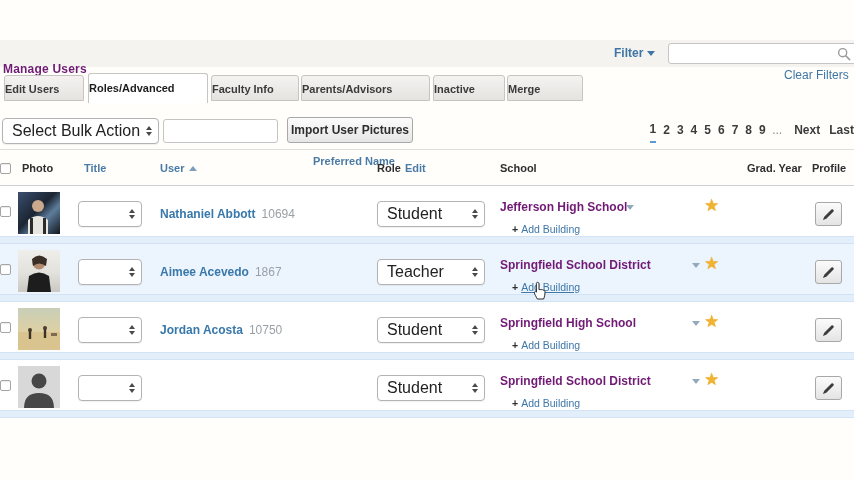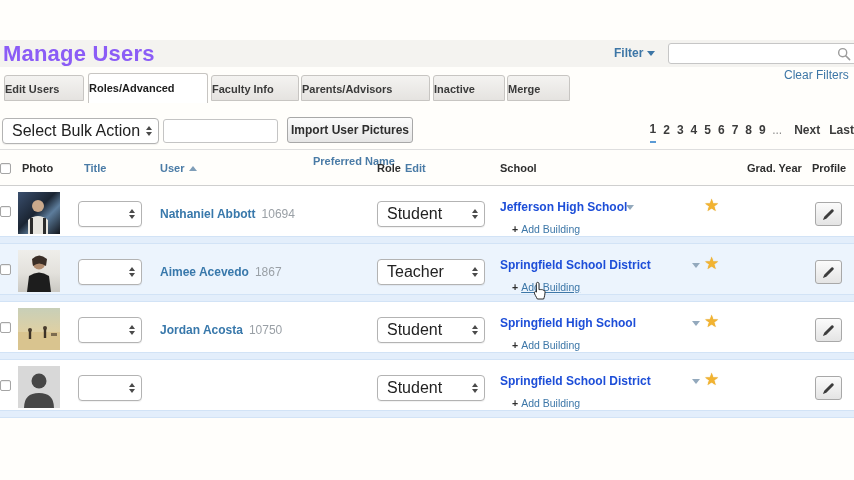--- a/index.html
+++ b/index.html
@@ -2,36 +2,36 @@
 <html><head>
 <meta charset="utf-8">
 <style>
   * { margin:0; padding:0; box-sizing:border-box; }
   html,body { background:#ffffff; }
   body { font-family:"Liberation Sans", sans-serif; }
   .screen { position:relative; width:854px; height:480px; background:#fffefb; overflow:hidden; }
 
   
   .titleband { position:absolute; top:40px; left:0; width:854px; height:27px; background:#f4f3f0; }
-  .page-title { position:absolute; left:3px; top:0; height:27px; line-height:27px; font-size:22px; font-weight:bold; color:#8b5cf6; letter-spacing:.2px; }
+  .page-title { position:absolute; left:3px; top:16px; height:27px; line-height:27px; font-size:12px; font-weight:bold; color:#701a75; letter-spacing:.2px; }
   .filter-trigger { position:absolute; left:614px; top:0; height:27px; line-height:27px; font-size:12px; font-weight:bold; color:#3d76a6; cursor:pointer; }
   .filter-caret { display:inline-block; width:0; height:0; border-left:4px solid transparent; border-right:4px solid transparent; border-top:5px solid #3d76a6; margin-left:4px; vertical-align:middle; }
   .searchbox { position:absolute; left:668px; top:3px; width:190px; height:21px; background:#fff; border:1px solid #c6c6c6; border-radius:3px; }
   .searchbox input { position:absolute; left:4px; top:1px; width:160px; height:17px; border:none; outline:none; font-size:12px; background:transparent; color:#333; }
   .mag { position:absolute; right:6px; top:3px; }
   .clear-filters { position:absolute; left:784px; top:68px; width:90px; font-size:12px; color:#3d76a6; cursor:pointer; white-space:nowrap; }
 
   
   .tab { position:absolute; top:75px; height:26px; line-height:26px; font-size:11px; font-weight:bold; color:#3a3a3a; background:linear-gradient(#f4f3f1,#e5e3e0); border:1px solid #c7c5c2; border-radius:3px 3px 0 0; cursor:pointer; }
   .tab.t0 { left:4px;   width:80px; }
   .tab.t1 { left:88px;  width:120px; }
   .tab.t2 { left:211px; width:88px; }
   .tab.t3 { left:301px; width:129px; }
   .tab.t4 { left:433px; width:72px; }
-  .tab.t5 { left:507px; width:63px; }
+  .tab.t5 { left:507px; width:76px; }
   .tab.active { top:73px; height:30px; line-height:29px; background:#fff; border-bottom:none; color:#1d1d1d; z-index:2; }
 
   
   .fsel { position:absolute; background:#fff; border:1px solid #b3b3b3; border-radius:4px; box-shadow:0 1px 1px rgba(0,0,0,.06); cursor:pointer; }
   .selval { position:absolute; left:9px; top:0; height:100%; line-height:24px; font-size:16px; color:#222; white-space:nowrap; }
   .stepper { position:absolute; right:6px; top:50%; transform:translateY(-50%); display:flex; flex-direction:column; align-items:center; }
   .stepper i { display:block; width:0; height:0; border-left:3.5px solid transparent; border-right:3.5px solid transparent; }
   .stepper .up { border-bottom:4.5px solid #4a4a4a; margin-bottom:2px; }
   .stepper .dn { border-top:4.5px solid #4a4a4a; }
   .bulk-select { left:2px; top:118px; width:157px; height:26px; }
@@ -65,21 +65,21 @@
   .row.hl { background:#ecf4fd; }
   .row::after { content:""; position:absolute; left:0; bottom:0; width:100%; height:6px; background:#e3eefb; border-top:1px solid #d2e3f6; border-bottom:1px solid #d2e3f6; }
   .rowcb { left:0; top:20px; }
   .photo { position:absolute; left:18px; top:6px; width:42px; height:42px; overflow:hidden; }
   .title-select { left:78px; top:15px; width:64px; height:26px; }
   .username { position:absolute; left:160px; top:15px; height:26px; line-height:26px; font-size:12px; white-space:nowrap; }
   .username a { color:#3878ab; font-weight:bold; text-decoration:none; cursor:pointer; }
   .uid { color:#9aa0a6; margin-left:6px; }
   .role-select { left:377px; top:15px; width:108px; height:26px; }
   .school { position:absolute; left:500px; top:12px; height:18px; line-height:18px; font-size:12px; }
-  .school a { color:#1d4ed8; font-weight:bold; text-decoration:none; cursor:pointer; }
+  .school a { color:#701a75; font-weight:bold; text-decoration:none; cursor:pointer; }
   .school-caret { position:absolute; top:19px; left:692px; width:0; height:0; border-left:4.5px solid transparent; border-right:4.5px solid transparent; border-top:5px solid #93a9bd; cursor:pointer; }
   .r0 .school-caret { left:626px; }
   .addb { position:absolute; left:512px; top:36px; height:14px; line-height:14px; font-size:10.5px; white-space:nowrap; cursor:pointer; }
   .addb .plus { color:#2e2e2e; font-weight:bold; margin-right:3px; }
   .addb a { color:#3d77a8; text-decoration:none; }
   .r1 .addb a { text-decoration:underline; }
   .star { position:absolute; left:704px; top:9px; font-size:17px; color:#f2b331; text-shadow:0 0 1px #dba125; cursor:pointer; }
   .editbtn { position:absolute; left:815px; top:16px; width:27px; height:24px; background:linear-gradient(#fbfbfb,#e4e4e4); border:1px solid #a8a8a8; border-radius:3px; cursor:pointer; }
   .editbtn svg { position:absolute; left:6px; top:5px; }
 

